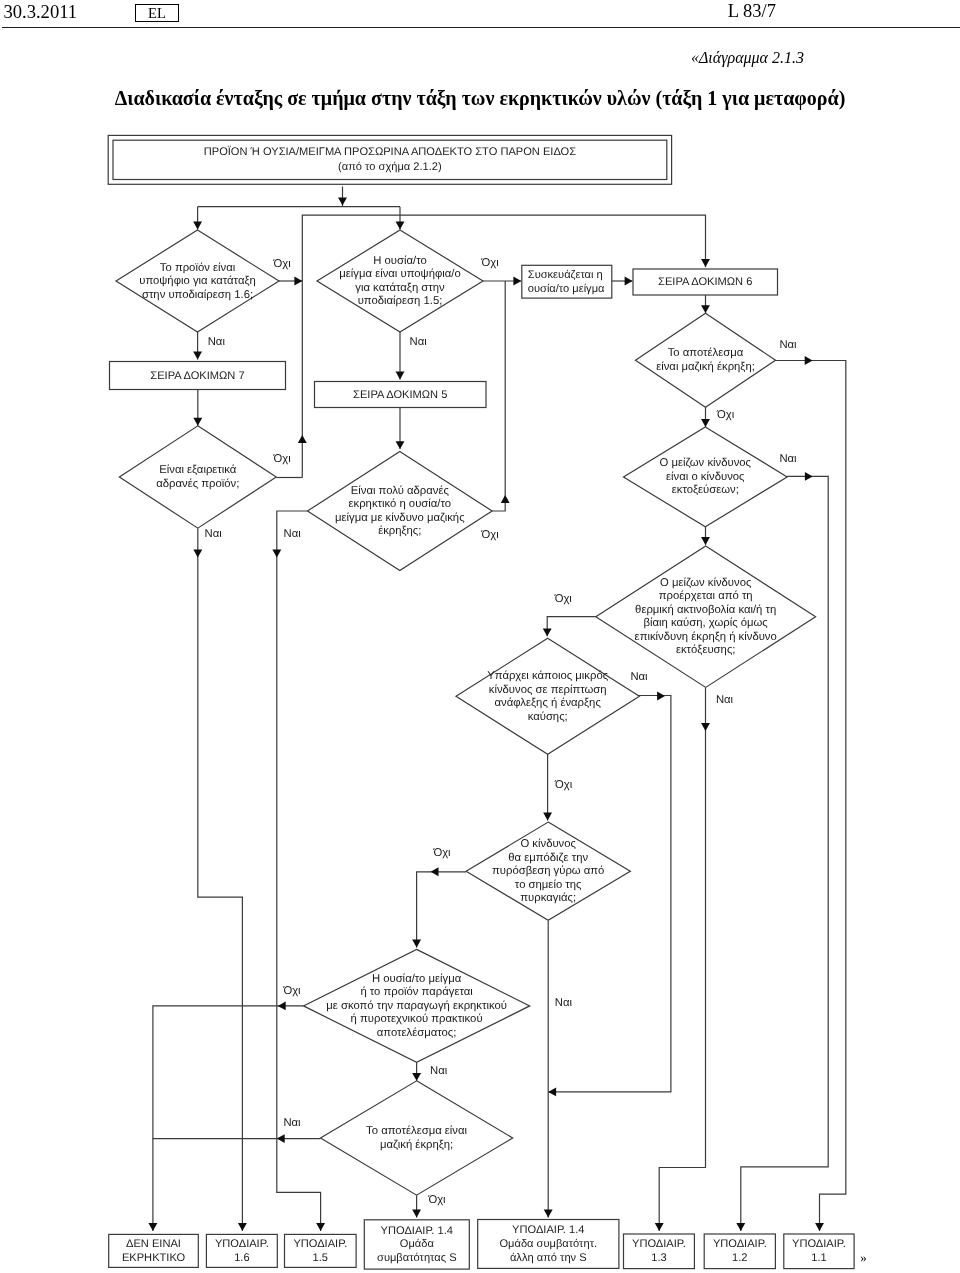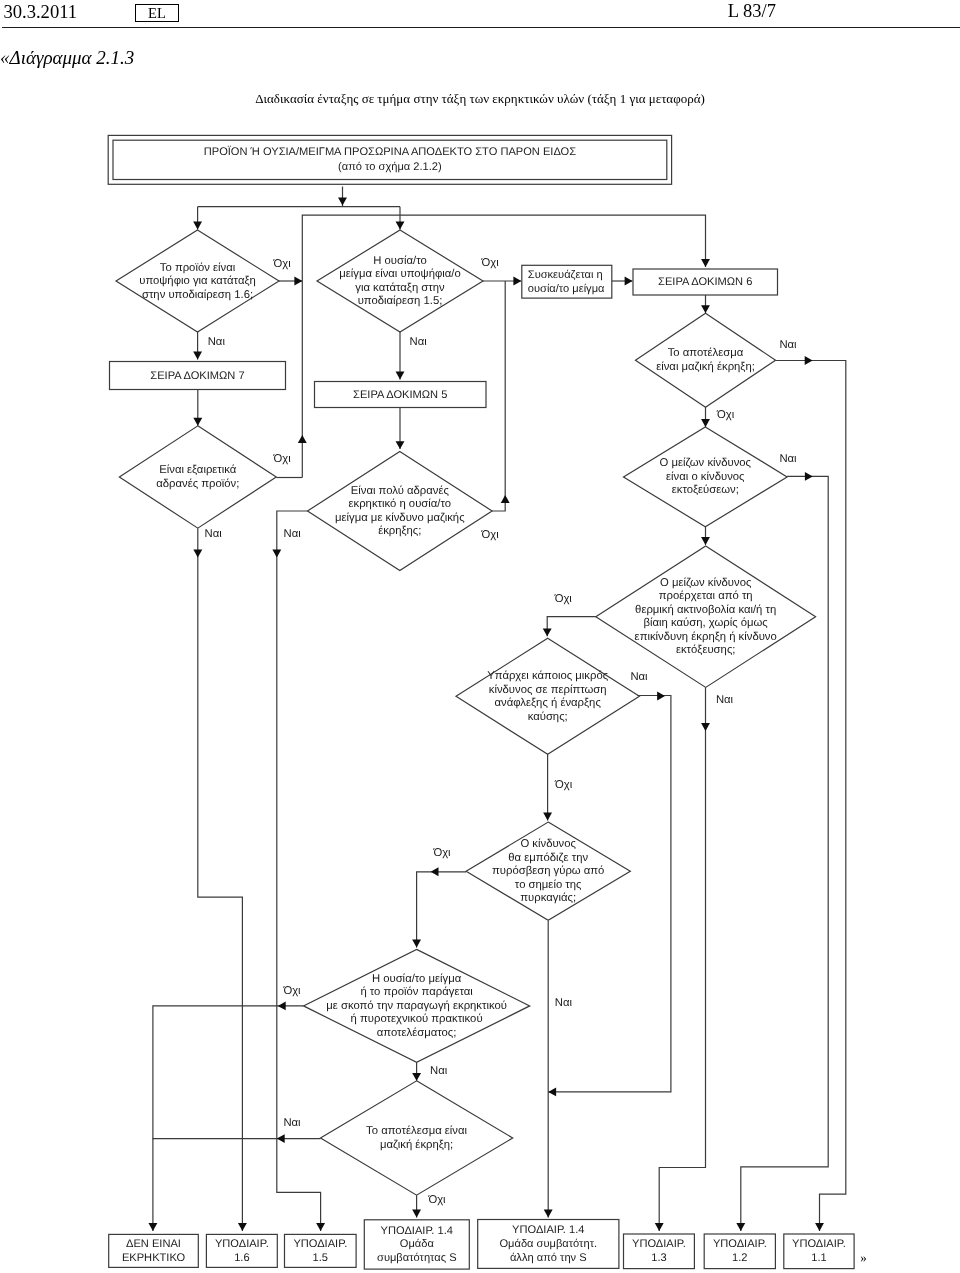--- a/index.html
+++ b/index.html
@@ -7,22 +7,22 @@
   body{width:960px;height:1273px;position:relative;overflow:hidden;
        font-family:"Liberation Serif",serif;color:#000;}
   .hdr{position:absolute;left:0;top:0;width:777px;height:30px;}
   .hdr-date{position:absolute;left:3.4px;top:3.4px;font-size:18.6px;line-height:18px;}
   .hdr-lang{position:absolute;left:134.6px;top:4px;width:42.6px;height:16.2px;border:1.4px solid #000;
             text-align:center;font-size:14.6px;line-height:16.2px;}
   .hdr-title{position:absolute;left:0;top:4px;width:960px;text-align:center;font-size:16.2px;line-height:16px;}
   .hdr-ref{position:absolute;right:1px;top:2.6px;font-size:18.5px;line-height:17px;}
   .hdr-rule{position:absolute;left:1.5px;top:26.8px;width:958.5px;border-top:1.9px solid #1e1e1e;}
 
-  .capt1{position:absolute;left:0;top:48.5px;width:804px;text-align:left;font-size:19px;font-style:italic;line-height:17px;}
-  .capt2{position:absolute;left:0;top:90px;width:960px;text-align:center;font-size:13px;font-weight:normal;line-height:17px;}
+  .capt1{position:absolute;left:0;top:48.5px;width:804px;text-align:right;font-size:16px;font-style:italic;line-height:17px;}
+  .capt2{position:absolute;left:0;top:90px;width:960px;text-align:center;font-size:20px;font-weight:bold;line-height:17px;}
 
   #chart{position:absolute;left:0;top:0;width:960px;height:1273px;
           -webkit-font-smoothing:antialiased;text-rendering:geometricPrecision;shape-rendering:geometricPrecision;}
   #chart text{-webkit-font-smoothing:antialiased;}
   #chart{transform:translateZ(0);}
   .hdr,.capt1,.capt2{transform:translateZ(0);}
 </style>
 </head>
 <body>
 

